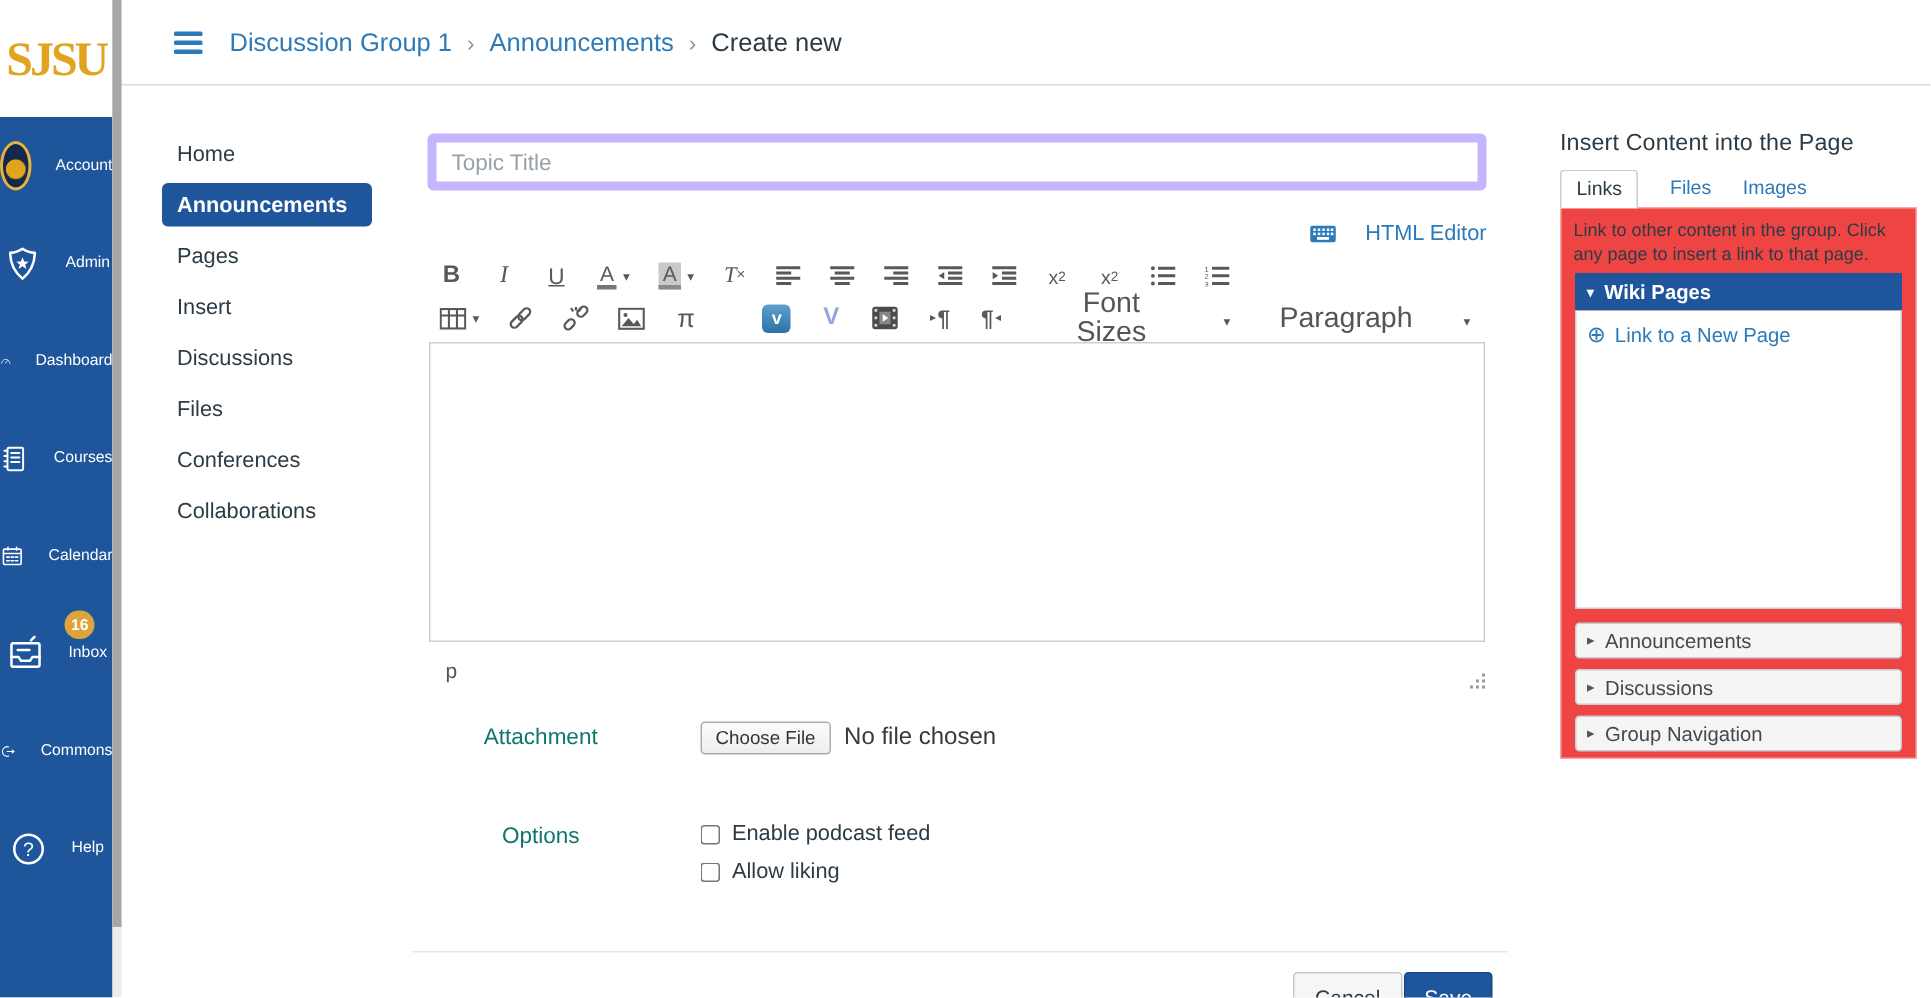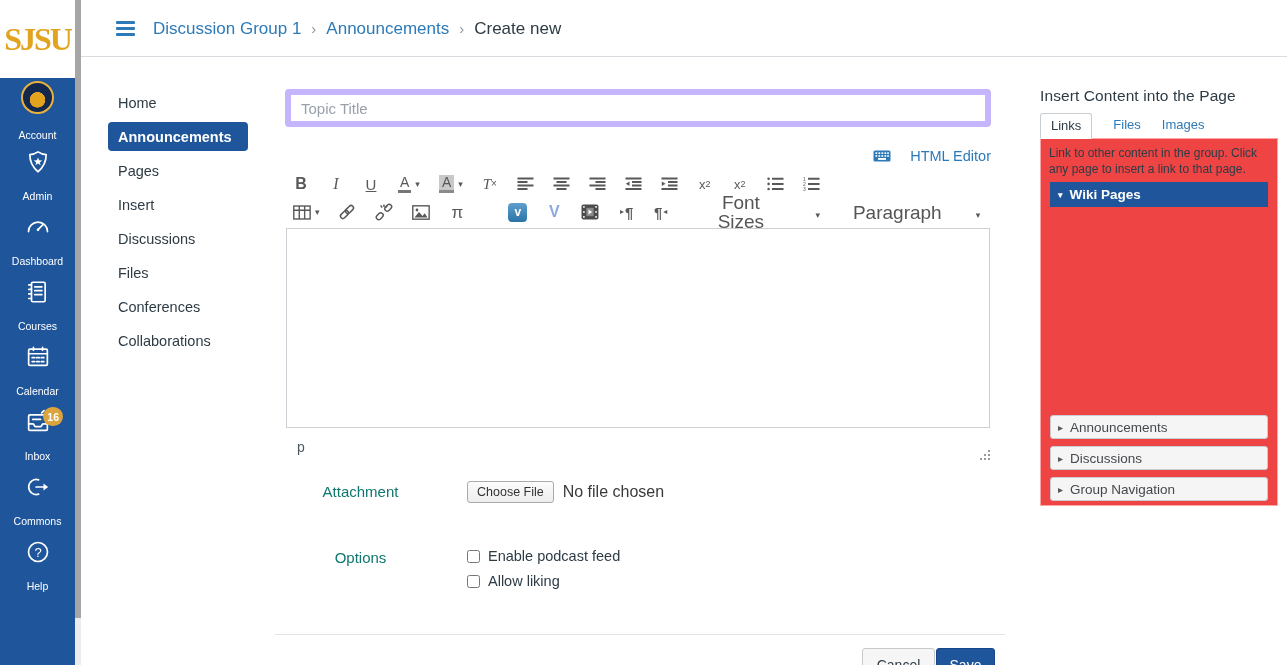--- a/index.html
+++ b/index.html
@@ -1,21 +1,21 @@
 <!DOCTYPE html>
 <html><head>
 <meta charset="utf-8">
 <style>
   *{margin:0;padding:0;box-sizing:border-box}
   html,body{width:1287px;height:665px;overflow:hidden;font-family:"Liberation Sans",sans-serif;background:#fff;color:#2d3b45;position:relative}
 
   
   .gnav{position:absolute;left:0;top:0;width:75px;height:665px;background:#1e559b;z-index:5}
   .gnav-logo{height:78px;background:#fff;display:flex;align-items:center;justify-content:center;font-family:"Liberation Serif",serif;font-weight:bold;font-size:32px;color:#e2a31f;letter-spacing:-2px;overflow:hidden}
-  .gnav-item{height:65px;display:flex;flex-direction:column;align-items:center;justify-content:center;gap:16px;color:#fff;position:relative;cursor:pointer}
+  .gnav-item{height:65px;display:flex;flex-direction:row;align-items:center;justify-content:center;gap:16px;color:#fff;position:relative;cursor:pointer}
   .gnav-item .lbl{font-size:10.5px;line-height:1}
   .gnav-item svg{stroke:#fff;fill:none;stroke-width:1.3;stroke-linecap:round;stroke-linejoin:round}
   .gnav-item.active{background:#fff;color:#1e559b}
   .gnav-item.active svg{stroke:#1e559b}
   .avatar{width:33px;height:33px;border-radius:50%;background:radial-gradient(circle at 50% 58%, #e2a31f 0 34%, #12284e 36% 100%);border:2px solid #e9b23c}
   .badge{position:absolute;top:4px;right:12px;min-width:19px;height:19px;padding:0 4px;border-radius:10px;background:#dca43c;color:#fff;font-size:10.5px;font-weight:bold;display:flex;align-items:center;justify-content:center}
 
   .vscroll{position:absolute;left:75px;top:0;width:6px;height:665px;background:#ececec;z-index:6}
   .vthumb{position:absolute;left:0;top:0;width:6px;height:618px;background:#a6a6a6}
 
@@ -418,20 +418,25 @@
     <span class="tab-link">Files</span>
     <span class="tab-link">Images</span>
   </div>
 
   <div class="pbox">
     <p class="pdesc">Link to other content in the group. Click any page to insert a link to that page.</p>
 
     <div class="wikihdr">
       <span>Wiki Pages</span>
     </div>
+    <div class="wikibox">
+      <div class="newpage">
+        <span>Link to a New Page</span>
+      </div>
+    </div>
 
     <div class="acc acc1">
       <span>Announcements</span>
     </div>
     <div class="acc acc2">
       <span>Discussions</span>
     </div>
     <div class="acc acc3">
       <span>Group Navigation</span>
     </div>

